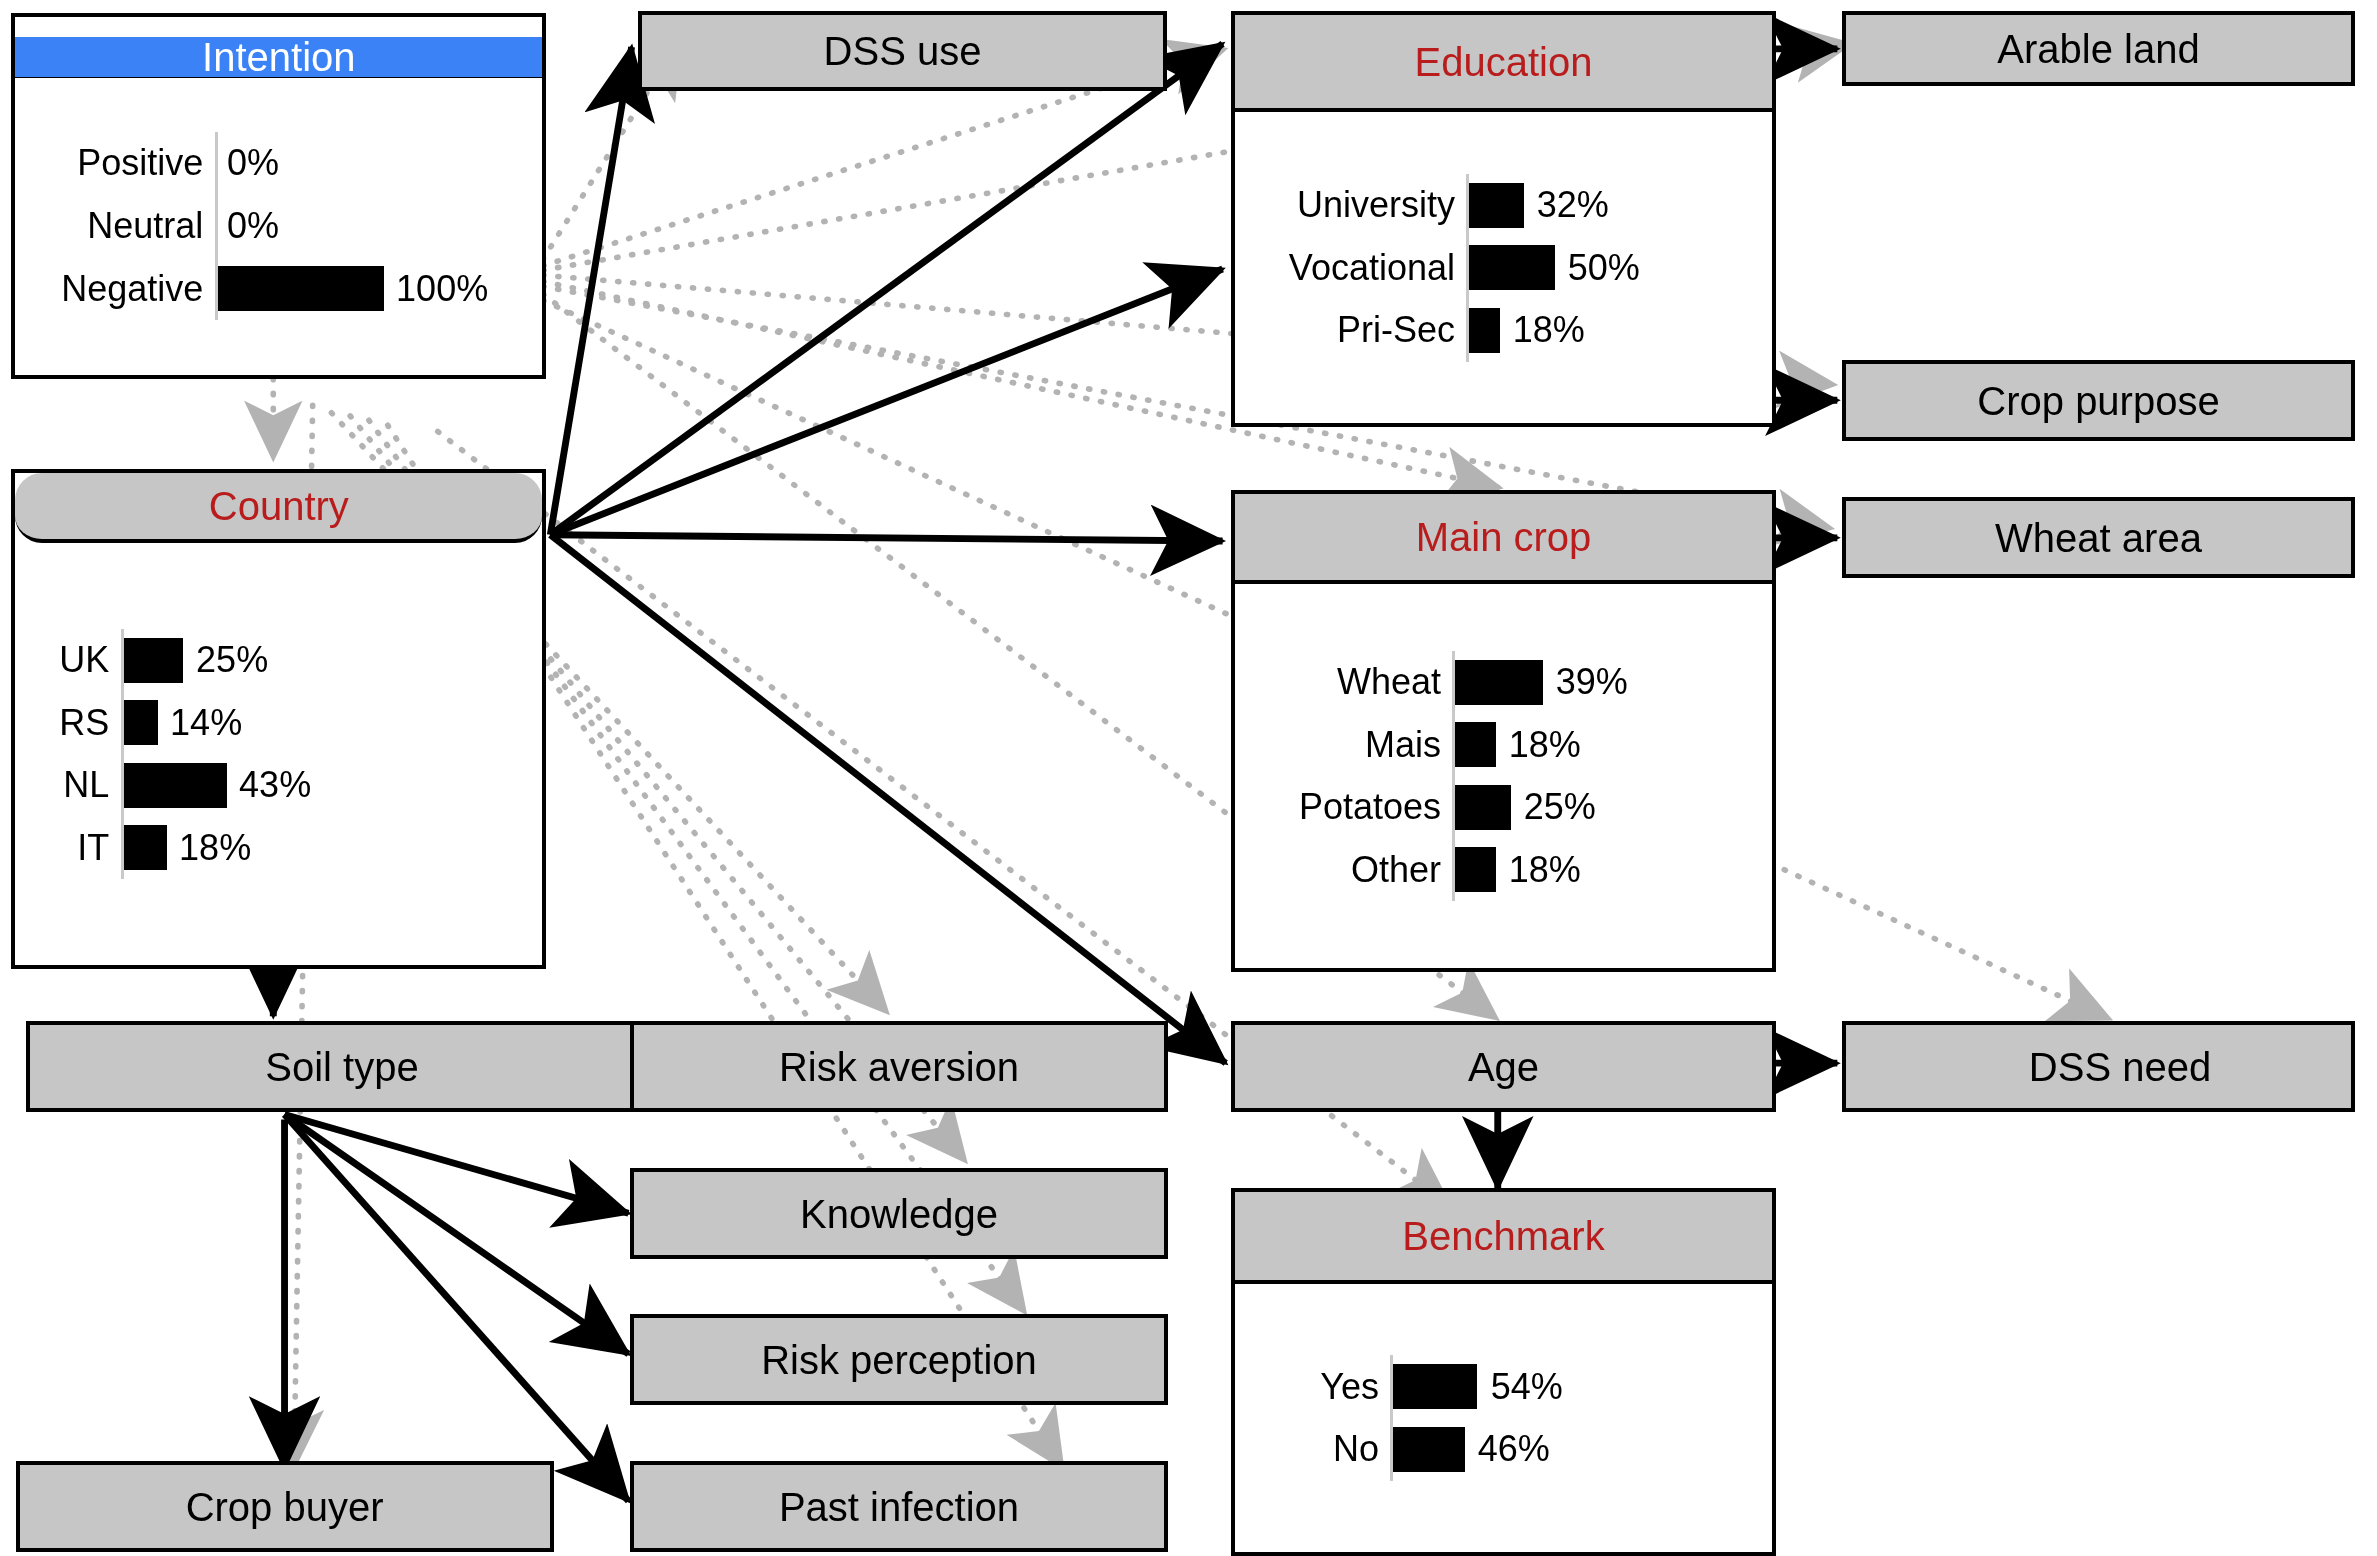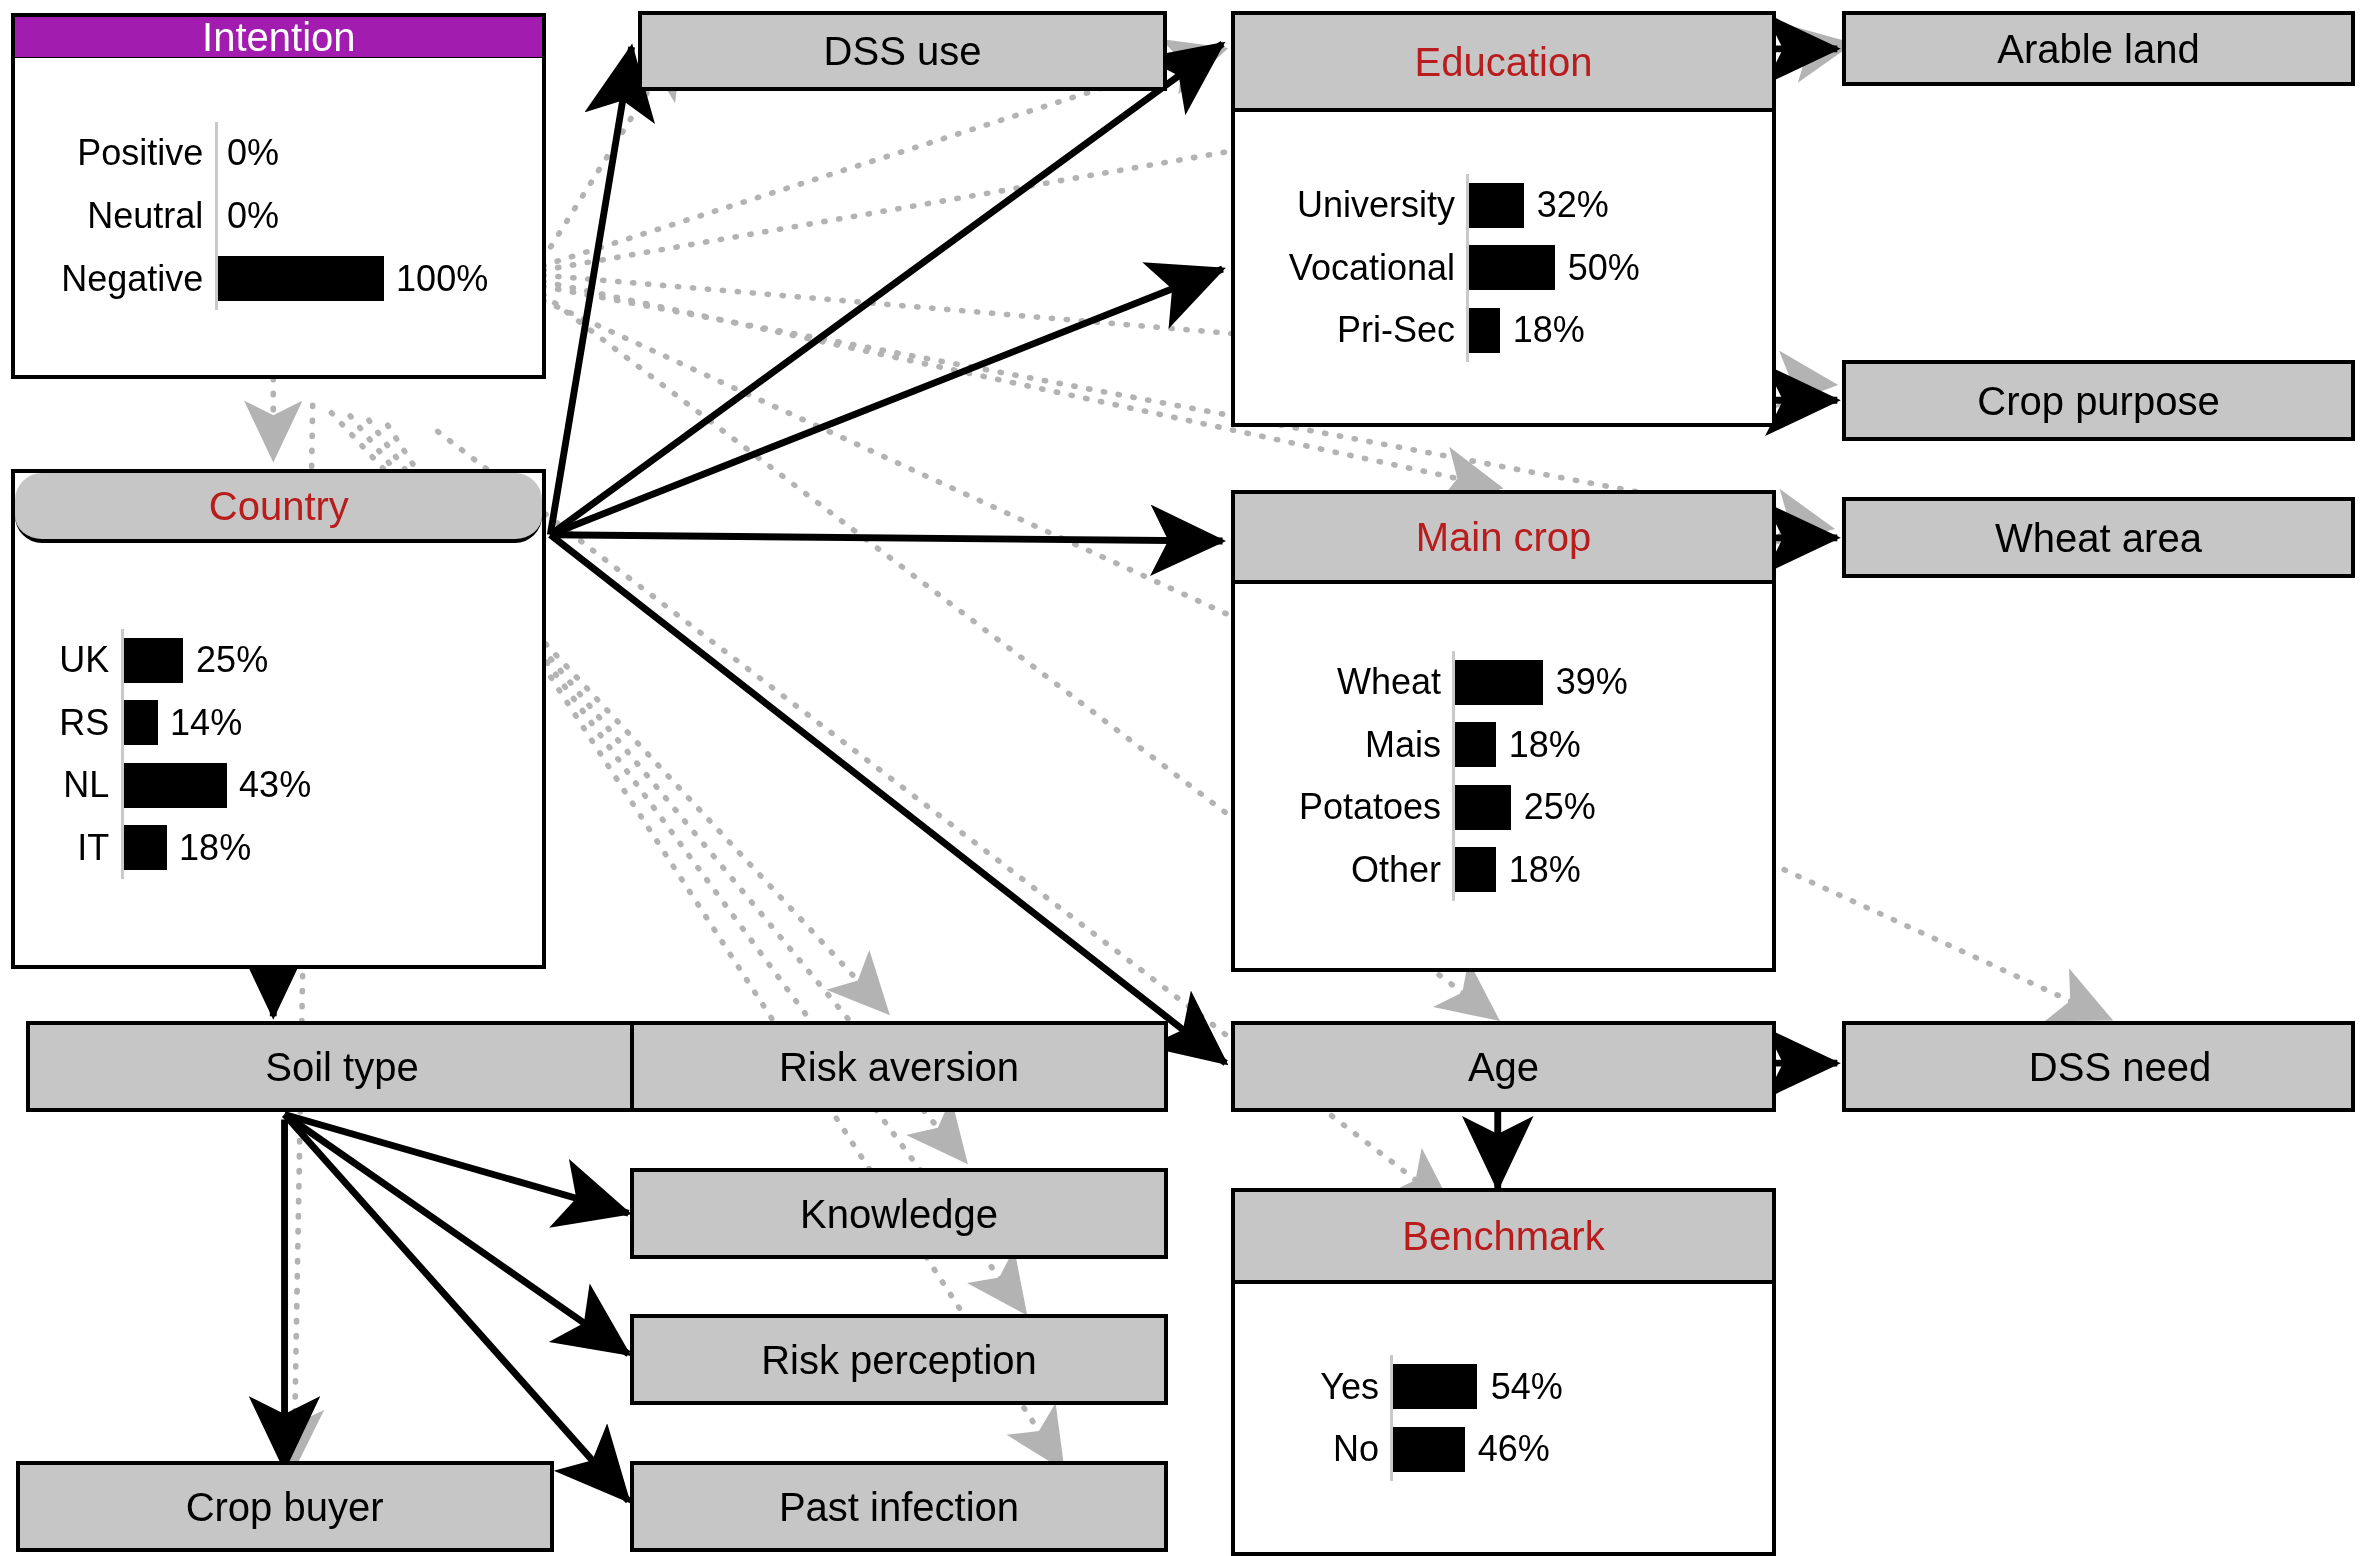--- a/index.html
+++ b/index.html
@@ -7,21 +7,21 @@
   #stage{position:relative;width:2377px;height:1556px;background:#fff;overflow:hidden;}
   #wires{position:absolute;left:0;top:0;width:2377px;height:1556px;}
   .node{position:absolute;box-sizing:border-box;}
   
   .plain{background:#c6c6c6;border:4.4px solid #000;display:flex;align-items:center;justify-content:center;}
   .plain .ttl{font-size:40px;color:#000;line-height:1;white-space:nowrap;}
   
   .cmp{background:#fff;border:4.4px solid #000;display:flex;flex-direction:column;}
   .cmp>.hdr{background:#c6c6c6;border-bottom:4.4px solid #000;display:flex;align-items:center;justify-content:center;flex:0 0 auto;}
   .cmp>.hdr .ttl{font-size:40px;color:#b91c1c;line-height:1;white-space:nowrap;}
-  .cmp.dark>.hdr{background:#a21caf;border-bottom:1.9px solid #000;}
+  .cmp.dark>.hdr{background:#3b82f6;border-bottom:1.9px solid #000;margin-top:20px;}
   .cmp.dark>.hdr .ttl{color:#fff;}
   .cmp>.body{flex:1 1 auto;position:relative;padding:16px;}
   .barwrap{position:absolute;left:0;right:0;top:0;bottom:0;display:flex;flex-direction:column;justify-content:center;}
   .brow{display:flex;align-items:center;height:45px;margin:8.8px 0;}
   .blabel{font-size:36px;color:#000;text-align:right;white-space:nowrap;padding-right:11.3px;line-height:1;}
   .btrack{position:relative;height:45px;flex:1 1 auto;}
   .btrack:before{content:"";position:absolute;left:0;top:-8.8px;bottom:-8.8px;width:3.1px;background:#c9c9c9;}
   .bfill{position:absolute;left:3.1px;top:0;height:45px;background:#000;}
   .bval{position:absolute;top:50%;transform:translateY(-50%);font-size:36px;color:#000;white-space:nowrap;line-height:1;padding-left:12.5px;}
 </style>

